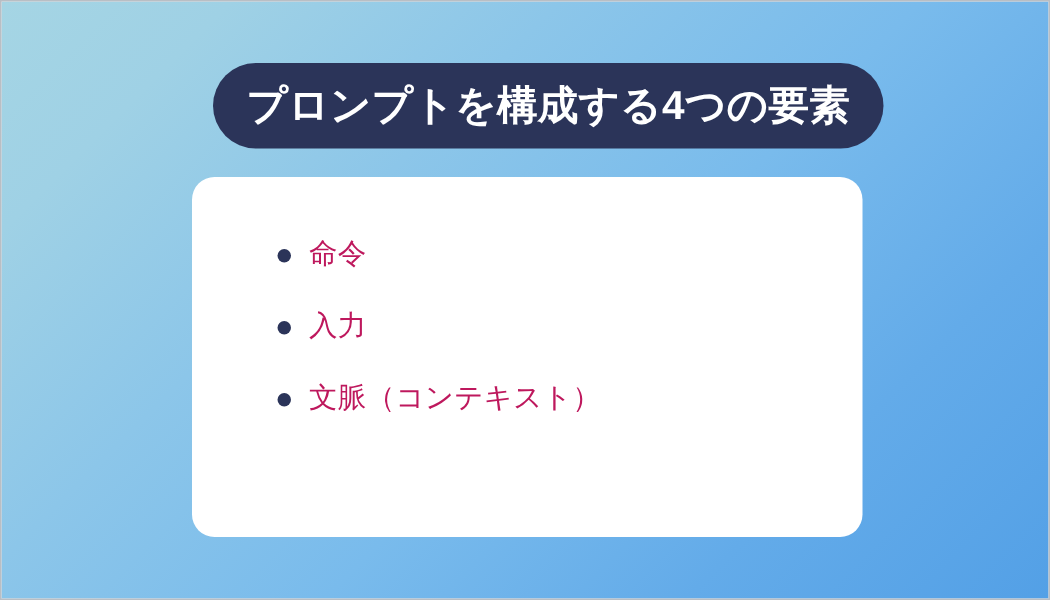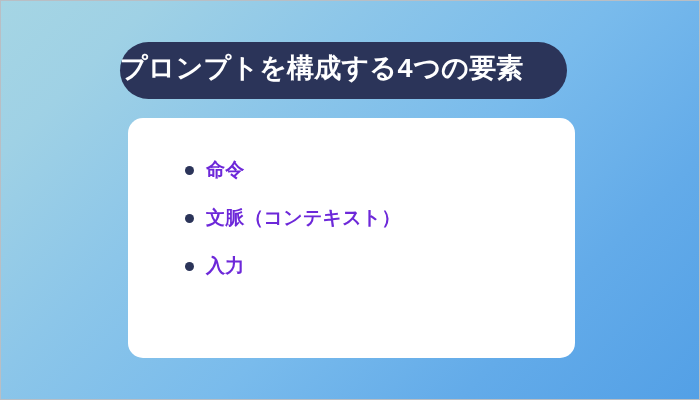--- a/index.html
+++ b/index.html
@@ -21,31 +21,30 @@
                 #9fd1e5 14%,
                 #8cc6e9 34%,
                 #79bbec 56%,
                 #63abe9 78%,
                 #53a0e6 100%);
   }
 
   
   .title-pill {
     position: absolute;
-    left: 119px;
+    left: 141px;
     top: 41px;
     width: 447px;
     height: 57px;
     background: #2b3459;
     border-radius: 29px;
     display: flex;
     align-items: center;
-    justify-content: flex-start;
+    justify-content: center;
     box-sizing: border-box;
-    font-family: Liberation Mono, monospace;
   }
 
   .title-text {
     color: #ffffff;
     font-size: 27px;
     font-weight: bold;
     letter-spacing: 0.2px;
     line-height: 1;
     white-space: nowrap;
     text-align: center;
@@ -84,23 +83,23 @@
   .bullet-dot {
     flex: 0 0 auto;
     width: 9px;
     height: 9px;
     border-radius: 50%;
     background: #2b3459;
     margin-right: 12px;
   }
 
   .bullet-label {
-    color: #6d28d9;
+    color: #be185d;
     font-size: 19px;
-    font-weight: bold;
+    font-weight: normal;
     line-height: 1.2;
     letter-spacing: 0.2px;
     white-space: nowrap;
   }
 </style>
 </head>
 <body>
 
 <div id="slide">
 
@@ -111,25 +110,25 @@
   <div class="content-card">
     <ul class="bullet-list">
 
       <li class="bullet-item">
         <span class="bullet-dot"></span>
         <span class="bullet-label">命令</span>
       </li>
 
       <li class="bullet-item">
         <span class="bullet-dot"></span>
-        <span class="bullet-label">文脈（コンテキスト）</span>
+        <span class="bullet-label">入力</span>
       </li>
 
       <li class="bullet-item">
         <span class="bullet-dot"></span>
-        <span class="bullet-label">入力</span>
+        <span class="bullet-label">文脈（コンテキスト）</span>
       </li>
 
 
     </ul>
   </div>
 
 </div>
 
 </body></html>

